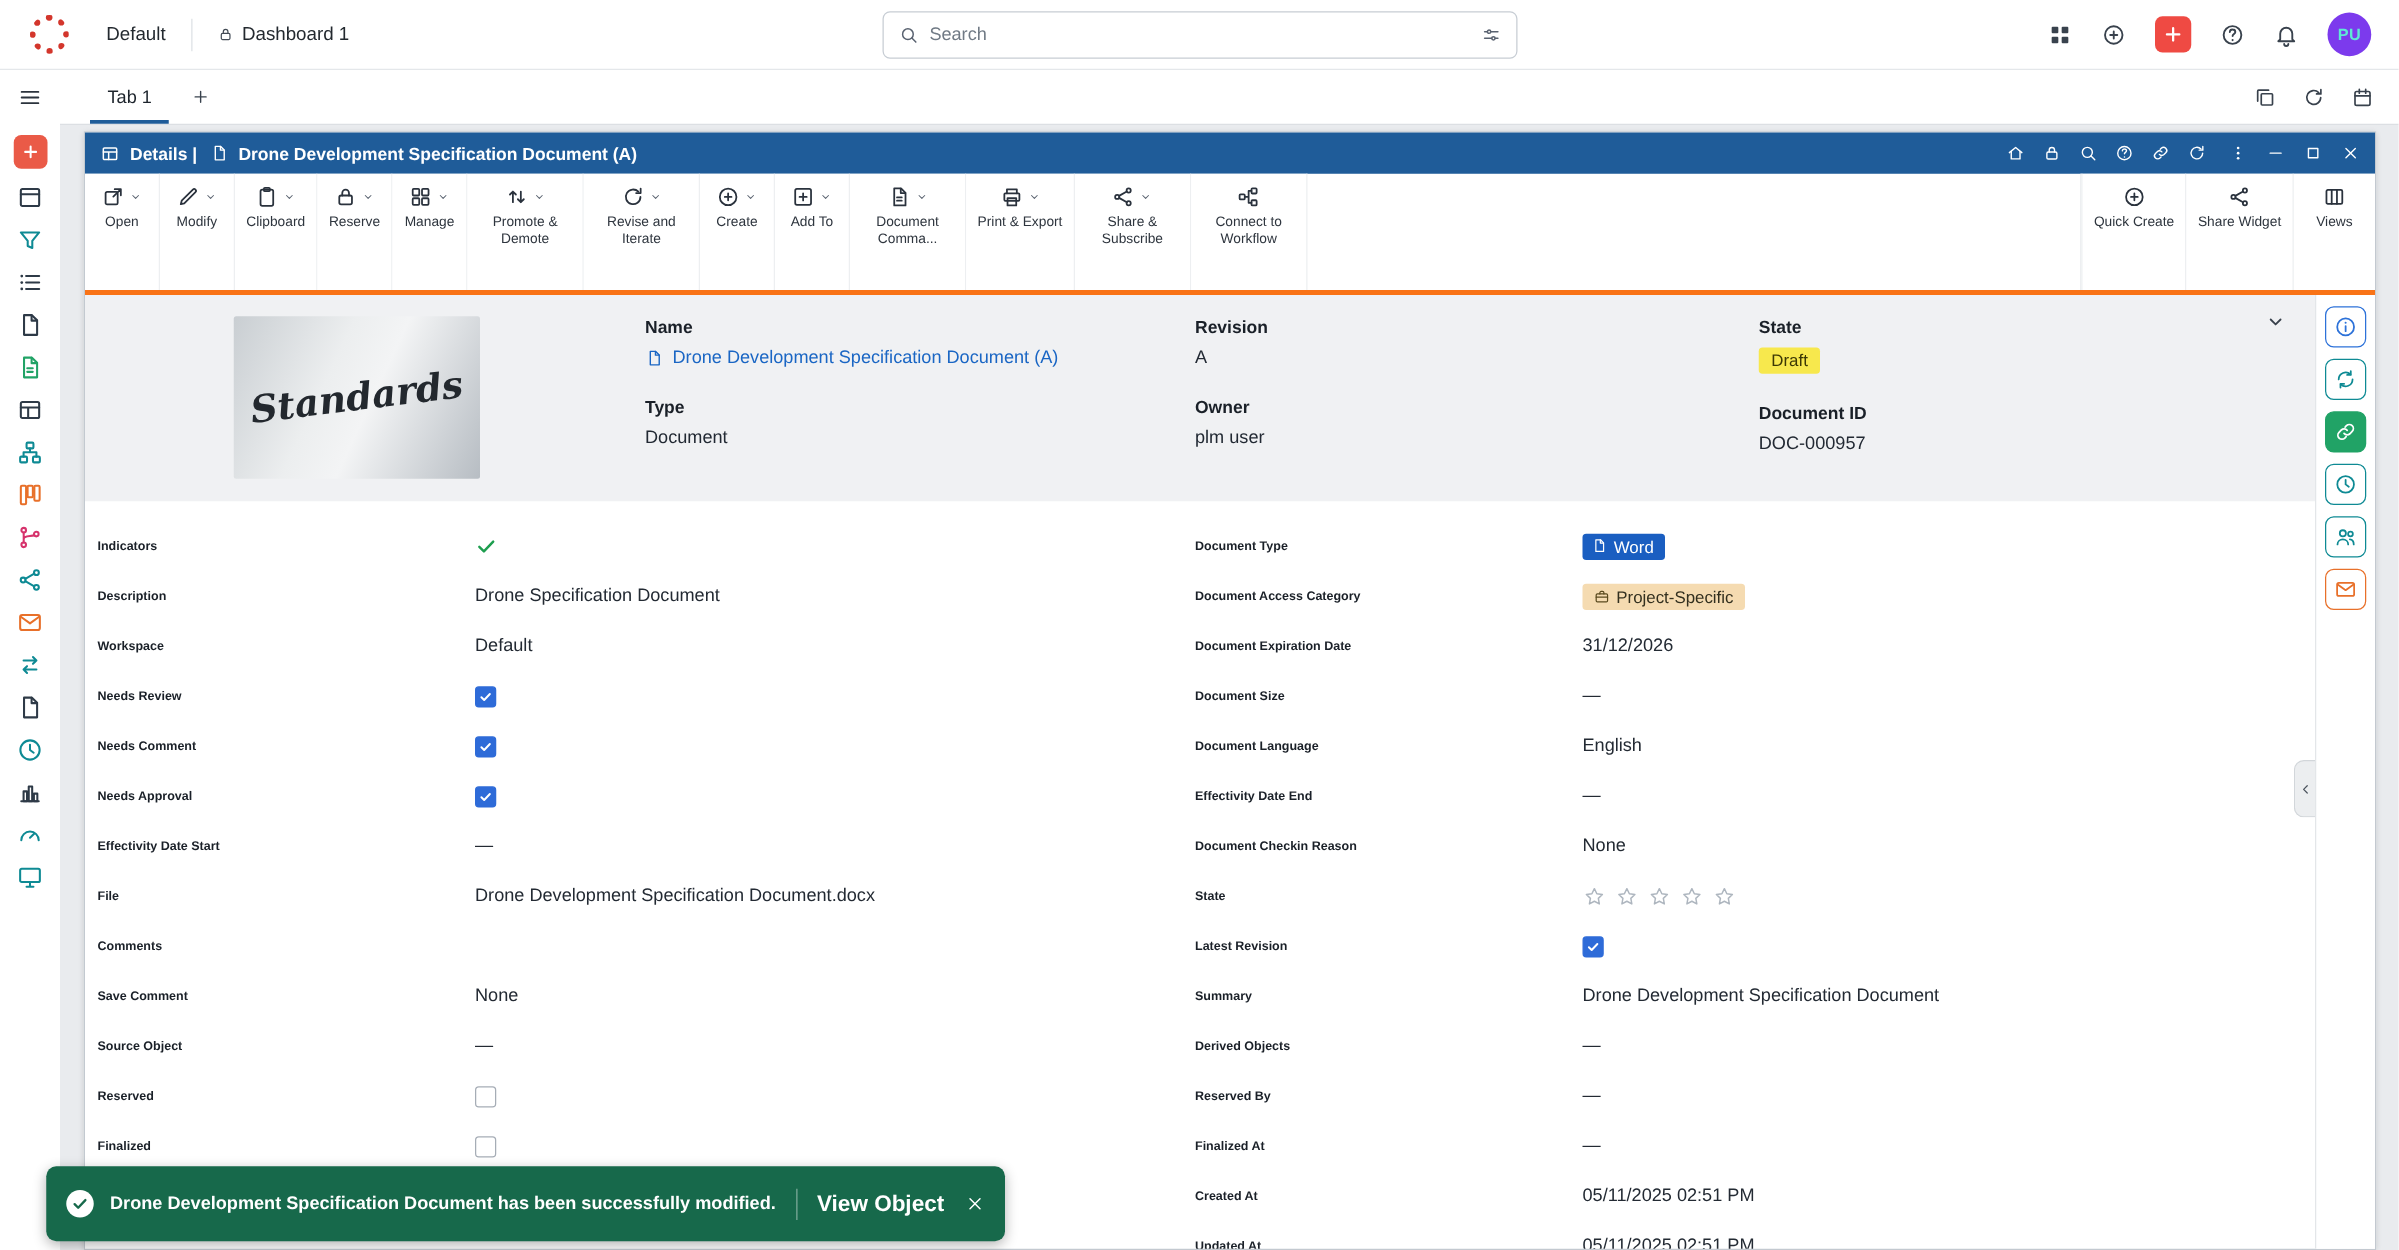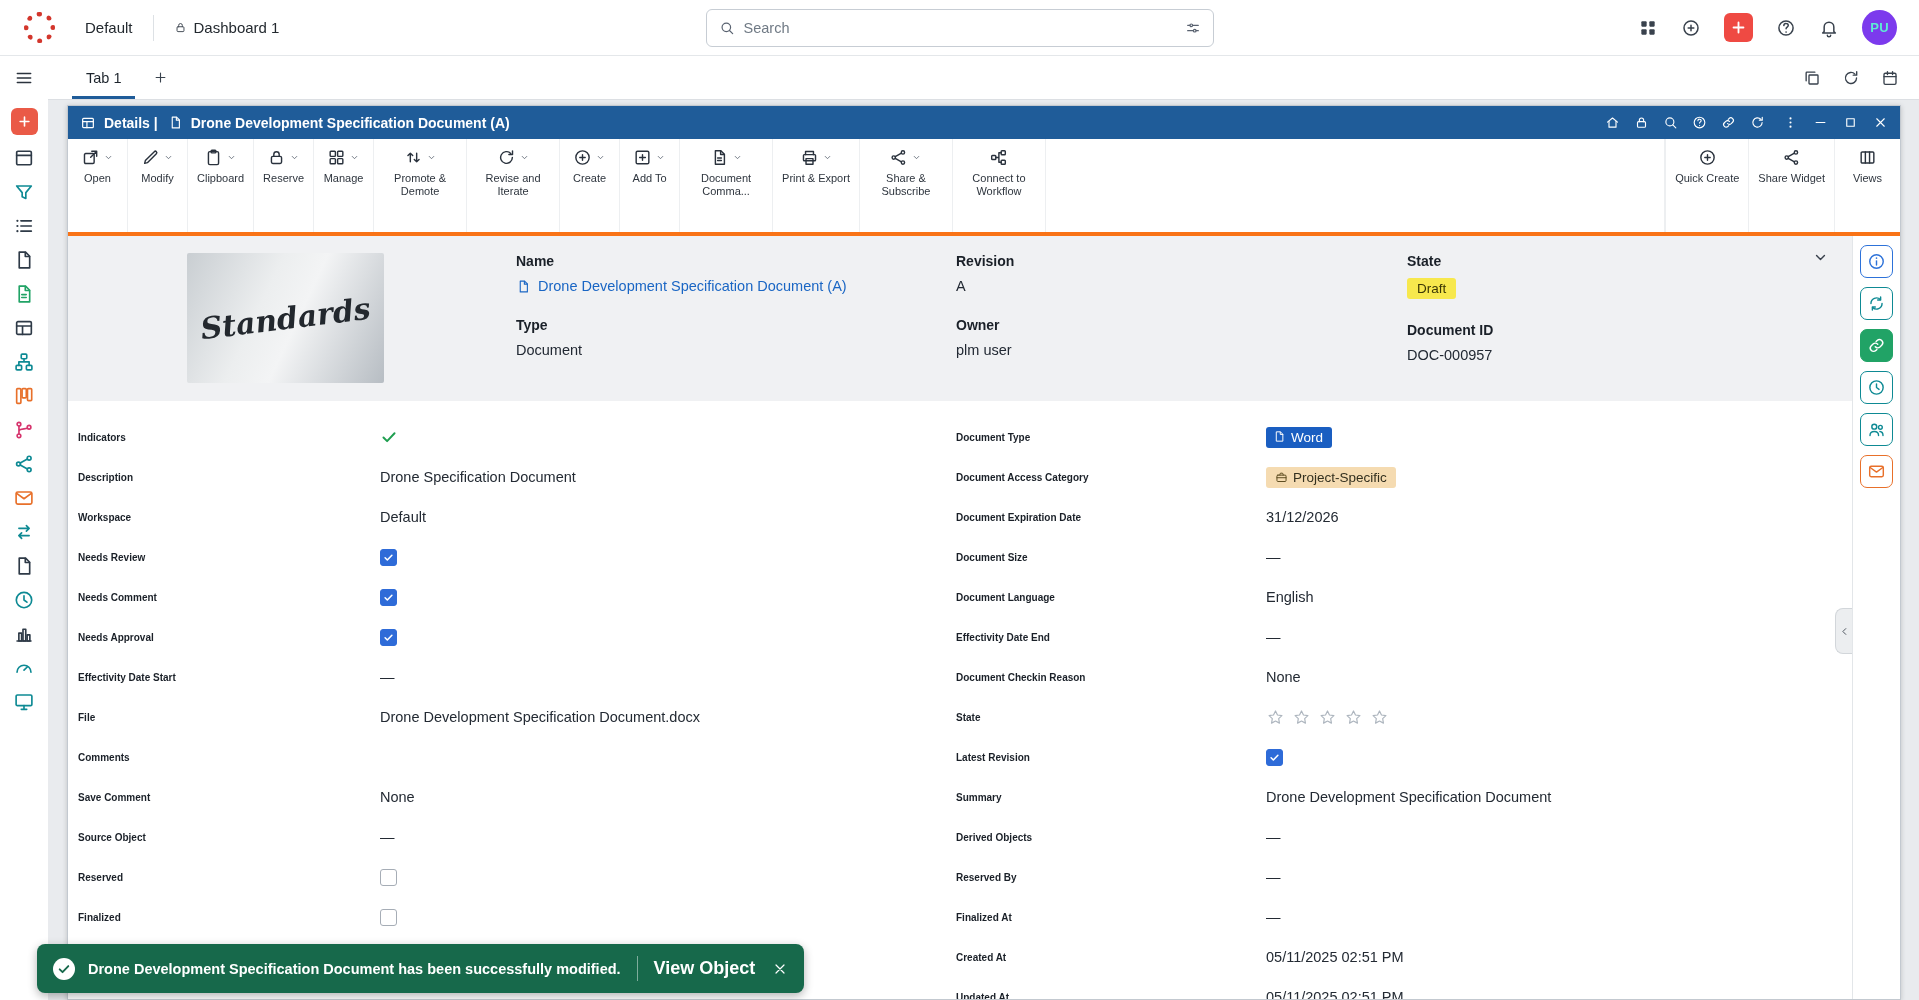--- a/index.html
+++ b/index.html
@@ -104,21 +104,21 @@
 .badge-access svg{width:13px;height:13px;flex:none;color:#5a4a1e}
 
 .collapse-handle{position:absolute;right:0;top:372px;width:17px;height:46px;background:#eceef0;border:1px solid #d2d6da;border-right:none;border-radius:8px 0 0 8px;display:flex;align-items:center;justify-content:center;color:#4a525c;cursor:pointer}
 .collapse-handle .iwrap{width:13px;height:13px}
 
 .win-rail{width:48px;border-left:1px solid #e3e6e9;display:flex;flex-direction:column;align-items:center;padding-top:9px;gap:9px;flex:none;background:#fff}
 .rail-btn{width:33px;height:33px;border-radius:7px;border:1.5px solid var(--c,#888);color:var(--c,#888);background:#fff;padding:6px;cursor:pointer}
 .rail-btn.active{background:var(--c,#21A366);color:#fff}
 
 
-.toast{position:absolute;left:37px;bottom:7px;height:49px;background:var(--c-toast,#17694B);border-radius:8px;display:flex;align-items:center;padding:0 16px;gap:13px;color:#fff;box-shadow:0 3px 10px rgba(0,0,0,.3);z-index:40}
+.toast{position:absolute;left:37px;bottom:7px;height:60px;background:var(--c-toast,#17694B);border-radius:8px;display:flex;align-items:center;padding:0 16px;gap:13px;color:#fff;box-shadow:0 3px 10px rgba(0,0,0,.3);z-index:40}
 .toast-check{width:22px;height:22px;border-radius:50%;background:#fff;color:var(--c-toast,#17694B);padding:4px;flex:none}
 .toast-check svg *{stroke-width:3.2}
 .toast-msg{font-size:14.5px;font-weight:700;white-space:nowrap}
 .toast-divider{width:1px;height:25px;background:rgba(255,255,255,.45);margin:0 3px}
 .toast-action{font-size:18px;font-weight:700;cursor:pointer;white-space:nowrap}
 .toast-close{width:16px;height:16px;color:#fff;cursor:pointer;margin-left:4px}
 </style>
 </head>
 <body>
 

